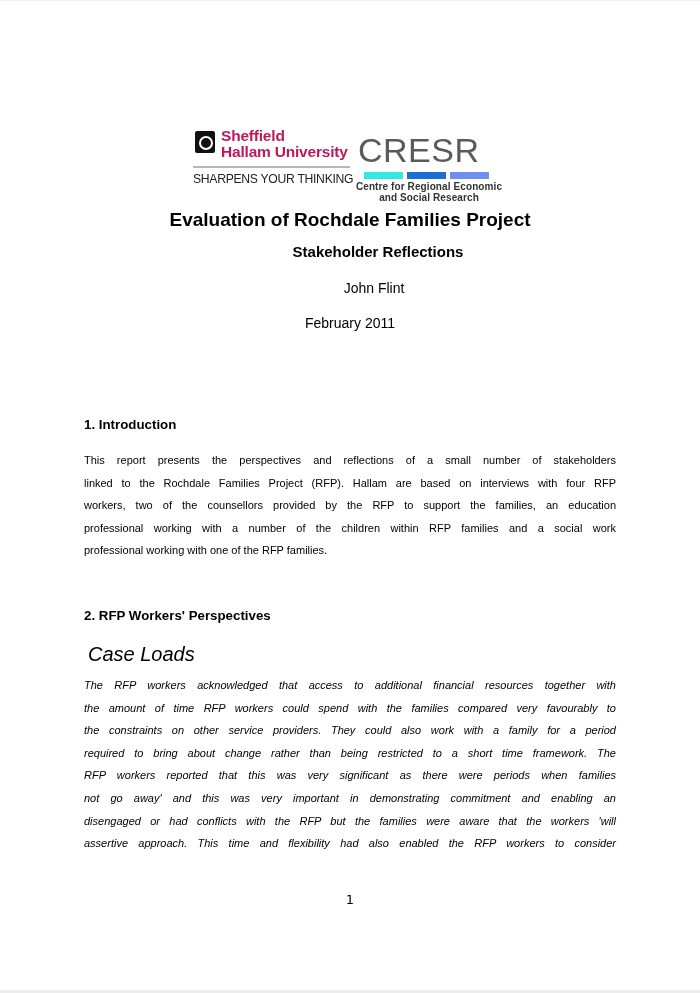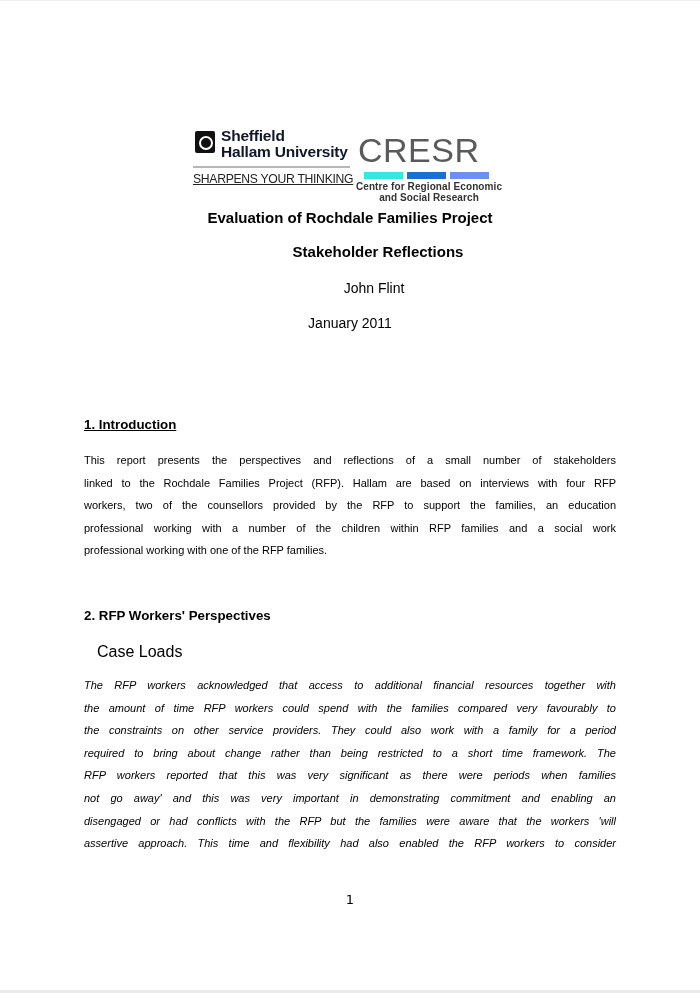--- a/index.html
+++ b/index.html
@@ -10,52 +10,52 @@
   .page-bottom-rule { position: absolute; left: 0; right: 0; top: 990px; height: 3px; background: #ececec; }
   .page-top-rule { position: absolute; left: 0; right: 0; top: 0; height: 1px; background: #f0f0f0; }
 
   
   .logos { position: absolute; left: 193px; top: 122px; width: 320px; height: 75px; }
   .shu { position: absolute; left: 0; top: 0; width: 156px; height: 70px; }
   .shu-crest { position: absolute; left: 2px; top: 9px; width: 20px; height: 22px; background: #111; border-radius: 2px; }
   .shu-crest::after { content: ""; position: absolute; left: 4px; top: 5px; width: 10px; height: 10px; border: 2px solid #fff; border-radius: 50%; }
   .shu-name { position: absolute; left: 28px; top: 6px; font-size: 15.5px; font-weight: bold; color: #9a1b3e; line-height: 16px; letter-spacing: -0.2px; }
   .shu-rule { position: absolute; left: 0; top: 44px; width: 157px; height: 2px; background: #b7b7b7; }
-  .shu-tag { position: absolute; left: 0; top: 50px; font-size: 12.2px; color: #222; letter-spacing: -0.3px; white-space: nowrap; text-decoration: underline; }
+  .shu-tag { position: absolute; left: 0; top: 50px; font-size: 12.2px; color: #222; letter-spacing: -0.3px; white-space: nowrap; }
 
   .cresr { position: absolute; left: 157px; top: 0; width: 160px; height: 75px; margin-top: 12px; }
   .cresr-word { position: absolute; left: 8px; top: -3px; font-size: 34px; color: #5a5a5a; letter-spacing: 0.5px; line-height: 38px; }
   .cresr-bars { position: absolute; left: 14px; top: 38px; width: 125px; height: 7px; }
   .cresr-bar { position: absolute; top: 0; height: 7px; }
   .cresr-sub { position: absolute; left: 0; top: 47px; width: 158px; text-align: center; font-size: 10px; color: #333; line-height: 11px; font-weight: bold; letter-spacing: 0.1px; }
 
   
   .title { position: absolute; left: 0; width: 700px; text-align: center; }
-  .t1 { top: 209px; font-size: 15px; font-weight: bold; }
+  .t1 { top: 209px; font-size: 19px; font-weight: bold; }
   .t2 { top: 243px; font-size: 15px; font-weight: bold; padding-left: 28px; }
   .t3 { top: 280px; font-size: 14px; padding-left: 24px; }
   .t4 { top: 315px; font-size: 14px; }
 
   
   .section-heading { position: absolute; left: 84px; font-size: 13.3px; font-weight: bold; }
-  .sub-heading { position: absolute; left: 97px; font-size: 16px; }
+  .sub-heading { position: absolute; left: 88px; font-size: 20px; font-style: italic; }
   .para { position: absolute; left: 84px; width: 532px; font-size: 11px; line-height: 22.6px; text-align: justify; }
   .line { display: block; text-align: justify; text-align-last: justify; white-space: nowrap; }
   .line.last { text-align-last: left; }
   .page-number { position: absolute; top: 892px; left: 0; width: 700px; text-align: center; font-size: 13px; font-family: "DejaVu Sans", sans-serif; }
 </style>
 </head>
 <body>
 
 <div class="page-top-rule"></div>
 
 <div class="logos">
   <div class="shu">
     <div class="shu-crest"></div>
-    <div class="shu-name" style="color: #0f172a;">
+    <div class="shu-name" style="color: #be185d;">
       <div>Sheffield</div>
       <div>Hallam University</div>
     </div>
     <div class="shu-rule"></div>
     <div class="shu-tag">SHARPENS YOUR THINKING</div>
   </div>
   <div class="cresr">
     <div class="cresr-word">CRESR</div>
     <div class="cresr-bars">
       <div class="cresr-bar" style="left: 0px; width: 39px; background: rgb(51, 232, 224);"></div>
@@ -65,23 +65,23 @@
     <div class="cresr-sub">
       <div>Centre for Regional Economic</div>
       <div>and Social Research</div>
     </div>
   </div>
 </div>
 
 <div class="title t1">Evaluation of Rochdale Families Project</div>
 <div class="title t2">Stakeholder Reflections</div>
 <div class="title t3">John Flint</div>
-<div class="title t4">January 2011</div>
+<div class="title t4">February 2011</div>
 
-<div class="section-heading" style="top:417px;text-decoration:underline;">1. Introduction</div>
+<div class="section-heading" style="top:417px;">1. Introduction</div>
 <div class="para" style="top:449px;">
   <span class="line">This report presents the perspectives and reflections of a small number of stakeholders</span>
   <span class="line">linked to the Rochdale Families Project (RFP). Hallam are based on interviews with four RFP</span>
   <span class="line">workers, two of the counsellors provided by the RFP to support the families, an education</span>
   <span class="line">professional working with a number of the children within RFP families and a social work</span>
   <span class="line last">professional working with one of the RFP families.</span>
 </div>
 
 <div class="section-heading" style="top:608px;">2. RFP Workers' Perspectives</div>
 <div class="sub-heading" style="top:643px;">Case Loads</div>

